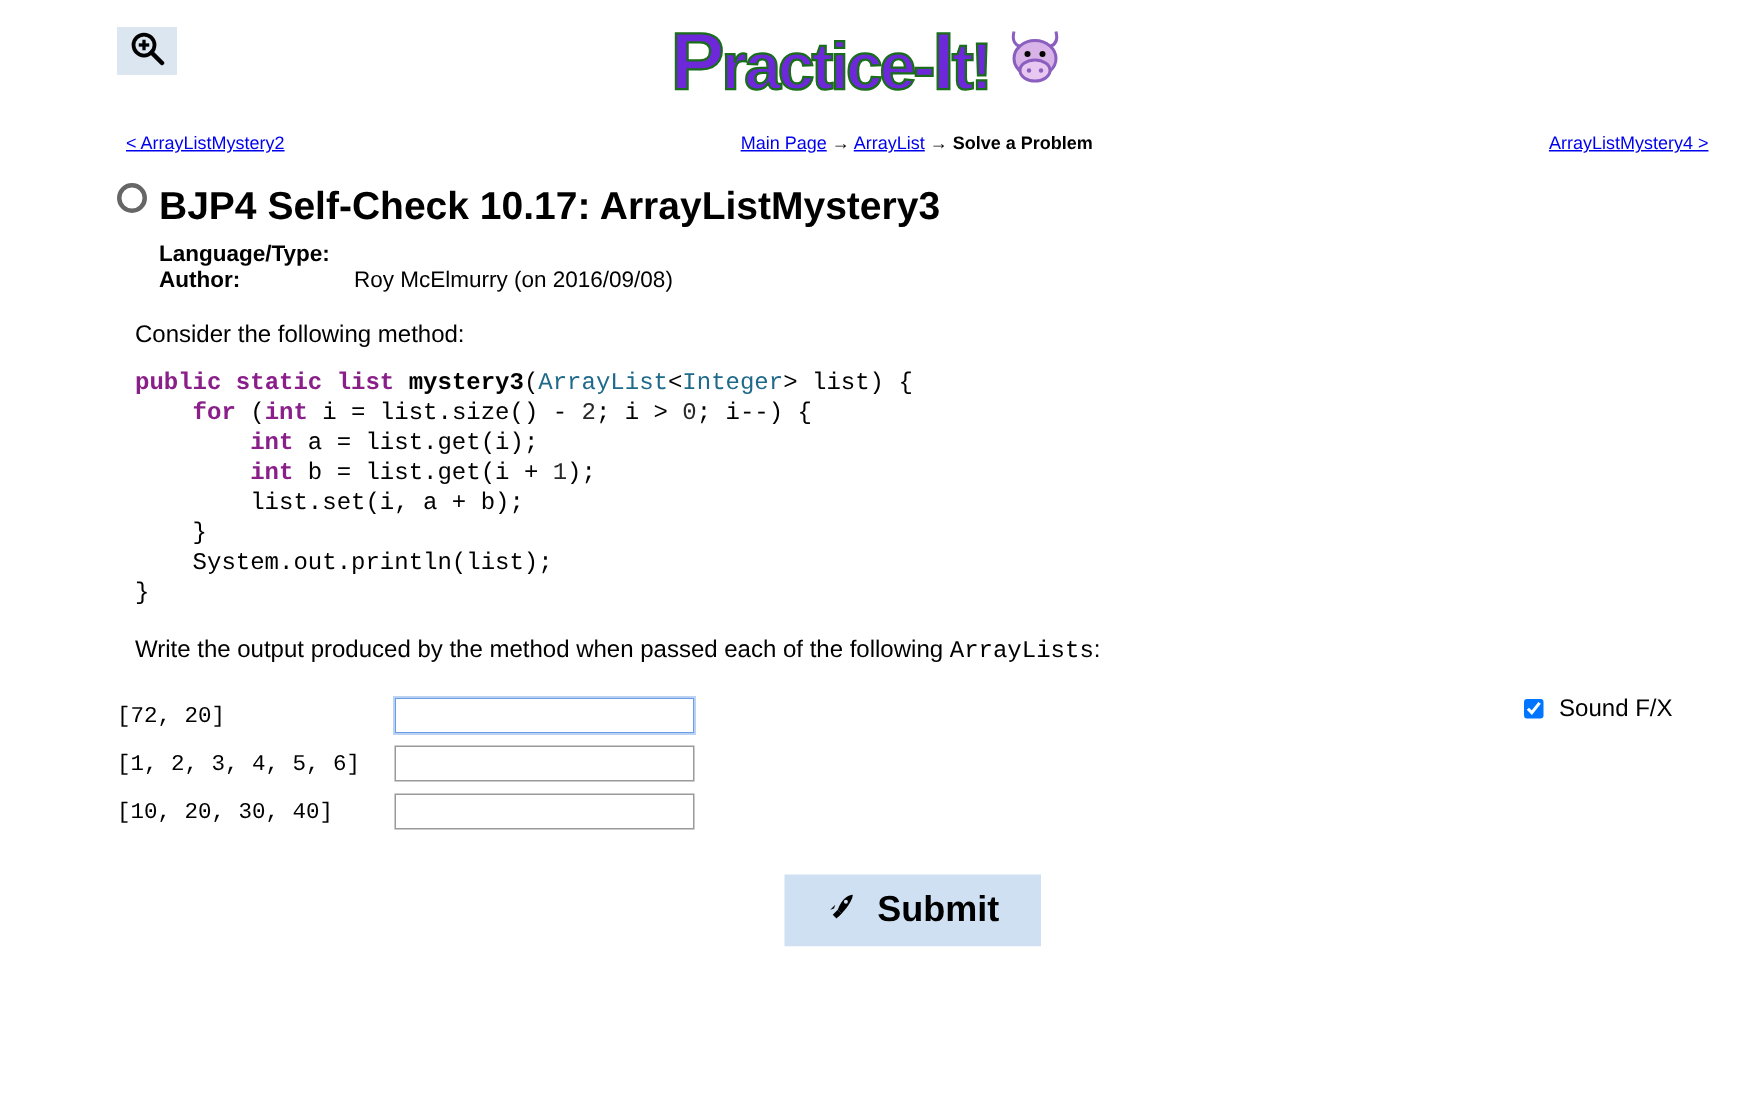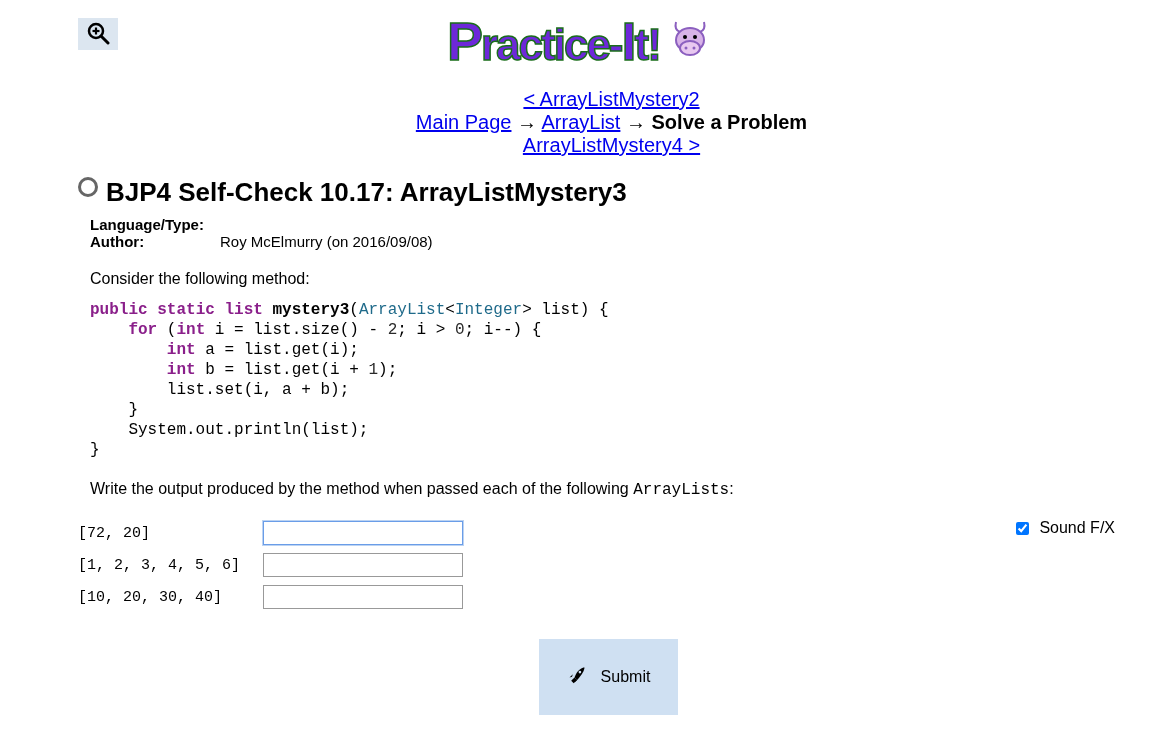--- a/index.html
+++ b/index.html
@@ -43,22 +43,21 @@
   .cow {
     display: inline-block;
     vertical-align: middle;
     margin-left: 4px;
   }
   .navrow {
     display: flex;
     justify-content: space-between;
     align-items: center;
     padding: 8px 20px 0 84px;
-    font-size: 20px;
-    flex-direction: column;
+    font-size: 12px;
   }
   .navrow a { color: #0000ee; text-decoration: underline; }
   .navrow .mid { text-align: center; }
   .navrow .mid .arrow { text-decoration: none; color: #000; }
   .navrow .mid .bold { font-weight: bold; text-decoration: none; color: #000; }
   .content {
     margin: 20px 20px 0 78px;
   }
   h1.title {
     font-size: 26px;
@@ -69,21 +68,21 @@
     gap: 8px;
   }
   .status-circle {
     width: 20px; height: 20px;
     border: 3px solid #666;
     border-radius: 50%;
     display: inline-block;
     flex: 0 0 auto;
   }
   .meta {
-    margin-left: 12px;
+    margin-left: 28px;
     font-size: 15px;
   }
   .meta-row { display: flex; }
   .meta-label { font-weight: bold; width: 130px; }
   .meta-val a { color: #0000ee; text-decoration: underline; }
   .coffee-icon {
     display: inline-block;
     width: 14px; height: 14px;
     vertical-align: middle;
     margin-right: 4px;
@@ -142,23 +141,23 @@
     white-space: nowrap;
   }
   .soundfx input { vertical-align: middle; margin-right: 6px; }
   .submit-wrap {
     text-align: center;
     margin-top: 24px;
   }
   .submit-btn {
     background: #cfe0f2;
     border: none;
-    padding: 26px 28px;
-    font-size: 16px;
-    font-weight: normal;
+    padding: 10px 28px;
+    font-size: 24px;
+    font-weight: bold;
     cursor: pointer;
     display: inline-flex;
     align-items: center;
     gap: 14px;
   }
   .submit-btn svg { width: 20px; height: 20px; }
 </style>
 </head>
 <body>
 

